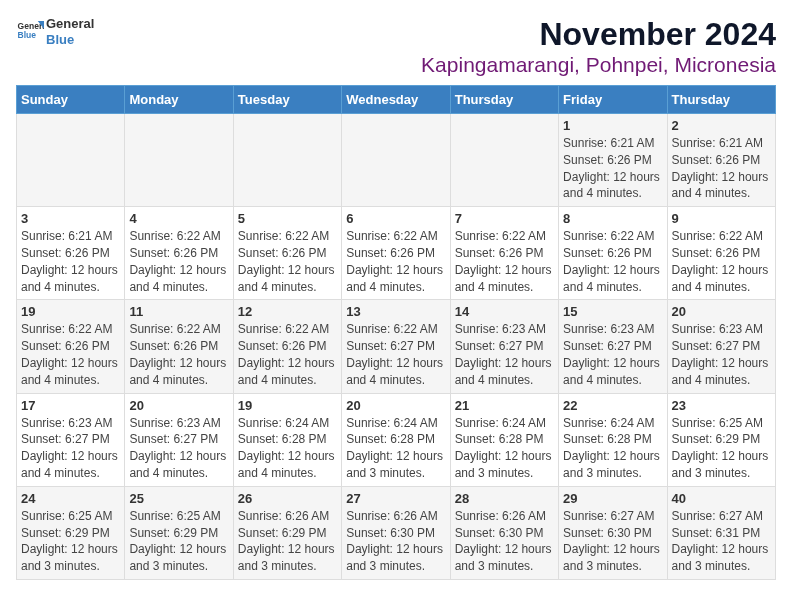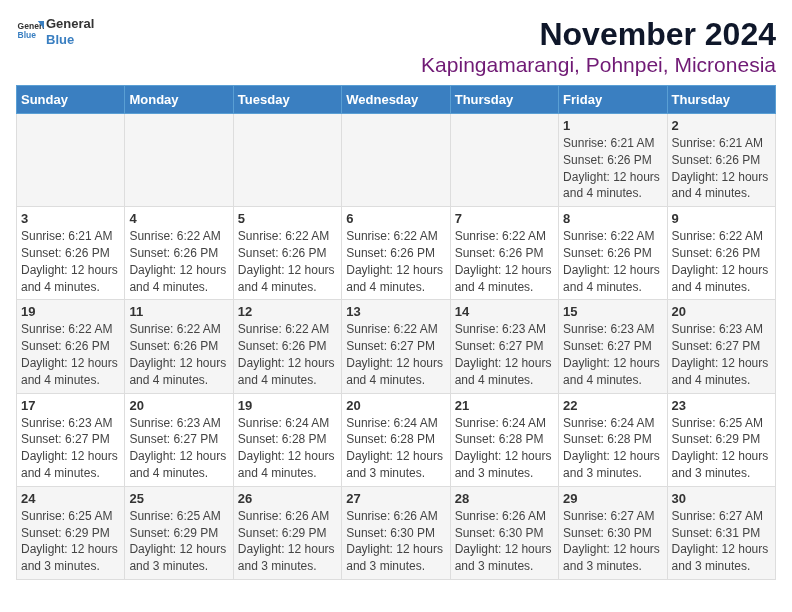--- a/index.html
+++ b/index.html
@@ -244,18 +244,18 @@
         </td>
         <td>
           <span class="day-number">28</span>
           <div class="day-info">Sunrise: 6:26 AM<br>Sunset: 6:30 PM<br>Daylight: 12 hours and 3 minutes.</div>
         </td>
         <td>
           <span class="day-number">29</span>
           <div class="day-info">Sunrise: 6:27 AM<br>Sunset: 6:30 PM<br>Daylight: 12 hours and 3 minutes.</div>
         </td>
         <td>
-          <span class="day-number">30</span>
+          <span class="day-number">40</span>
           <div class="day-info">Sunrise: 6:27 AM<br>Sunset: 6:31 PM<br>Daylight: 12 hours and 3 minutes.</div>
         </td>
       </tr>
     </tbody>
 </table>
 
 </body></html>

